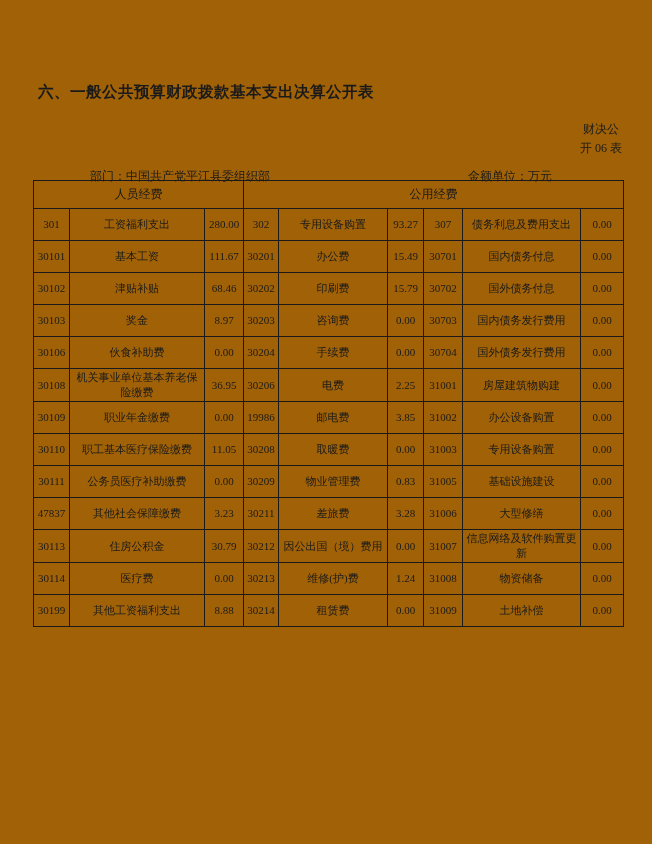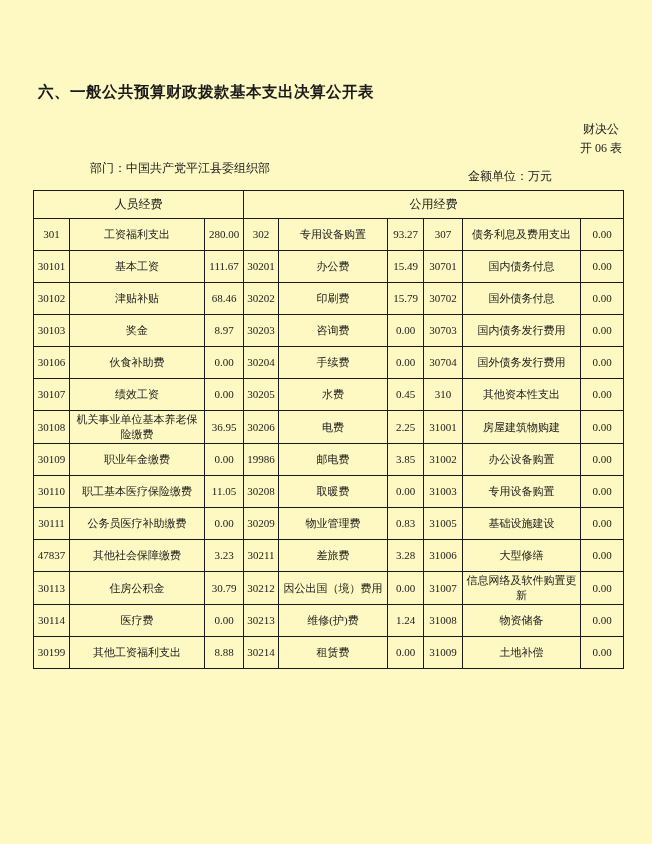--- a/index.html
+++ b/index.html
@@ -4,21 +4,21 @@
 <style>
   html, body {
     margin: 0;
     padding: 0;
     background: #ffffff;
   }
   .page {
     position: relative;
     width: 652px;
     height: 844px;
-    background: #fef9c3;
+    background: #a16207;
     color: #1a1a1a;
     font-family: "Liberation Serif", "DejaVu Serif", serif;
     overflow: hidden;
   }
   .doc-title {
     position: absolute;
     left: 38px;
     top: 82px;
     font-size: 15.5px;
     font-weight: bold;
@@ -29,35 +29,35 @@
     position: absolute;
     right: 30px;
     top: 120px;
     font-size: 12px;
     text-align: center;
     line-height: 19px;
   }
   .meta-department {
     position: absolute;
     left: 90px;
-    top: 160px;
+    top: 168px;
     font-size: 12px;
     white-space: nowrap;
   }
   .meta-unit {
     position: absolute;
     left: 468px;
     top: 168px;
     font-size: 12px;
     white-space: nowrap;
   }
   table.budget {
     position: absolute;
     left: 33px;
-    top: 190px;
+    top: 180px;
     width: 590px;
     border-collapse: collapse;
     table-layout: fixed;
   }
   table.budget th,
   table.budget td {
     border: 1px solid #1a1a1a;
     text-align: center;
     vertical-align: middle;
     font-weight: normal;
@@ -163,31 +163,20 @@
           <td>伙食补助费</td>
           <td>0.00</td>
           <td>30204</td>
           <td>手续费</td>
           <td>0.00</td>
           <td>30704</td>
           <td>国外债务发行费用</td>
           <td>0.00</td>
         </tr>
         <tr>
-          <td>30107</td>
-          <td>绩效工资</td>
-          <td>0.00</td>
-          <td>30205</td>
-          <td>水费</td>
-          <td>0.45</td>
-          <td>310</td>
-          <td>其他资本性支出</td>
-          <td>0.00</td>
-        </tr>
-        <tr>
           <td>30108</td>
           <td>机关事业单位基本养老保险缴费</td>
           <td>36.95</td>
           <td>30206</td>
           <td>电费</td>
           <td>2.25</td>
           <td>31001</td>
           <td>房屋建筑物购建</td>
           <td>0.00</td>
         </tr>

